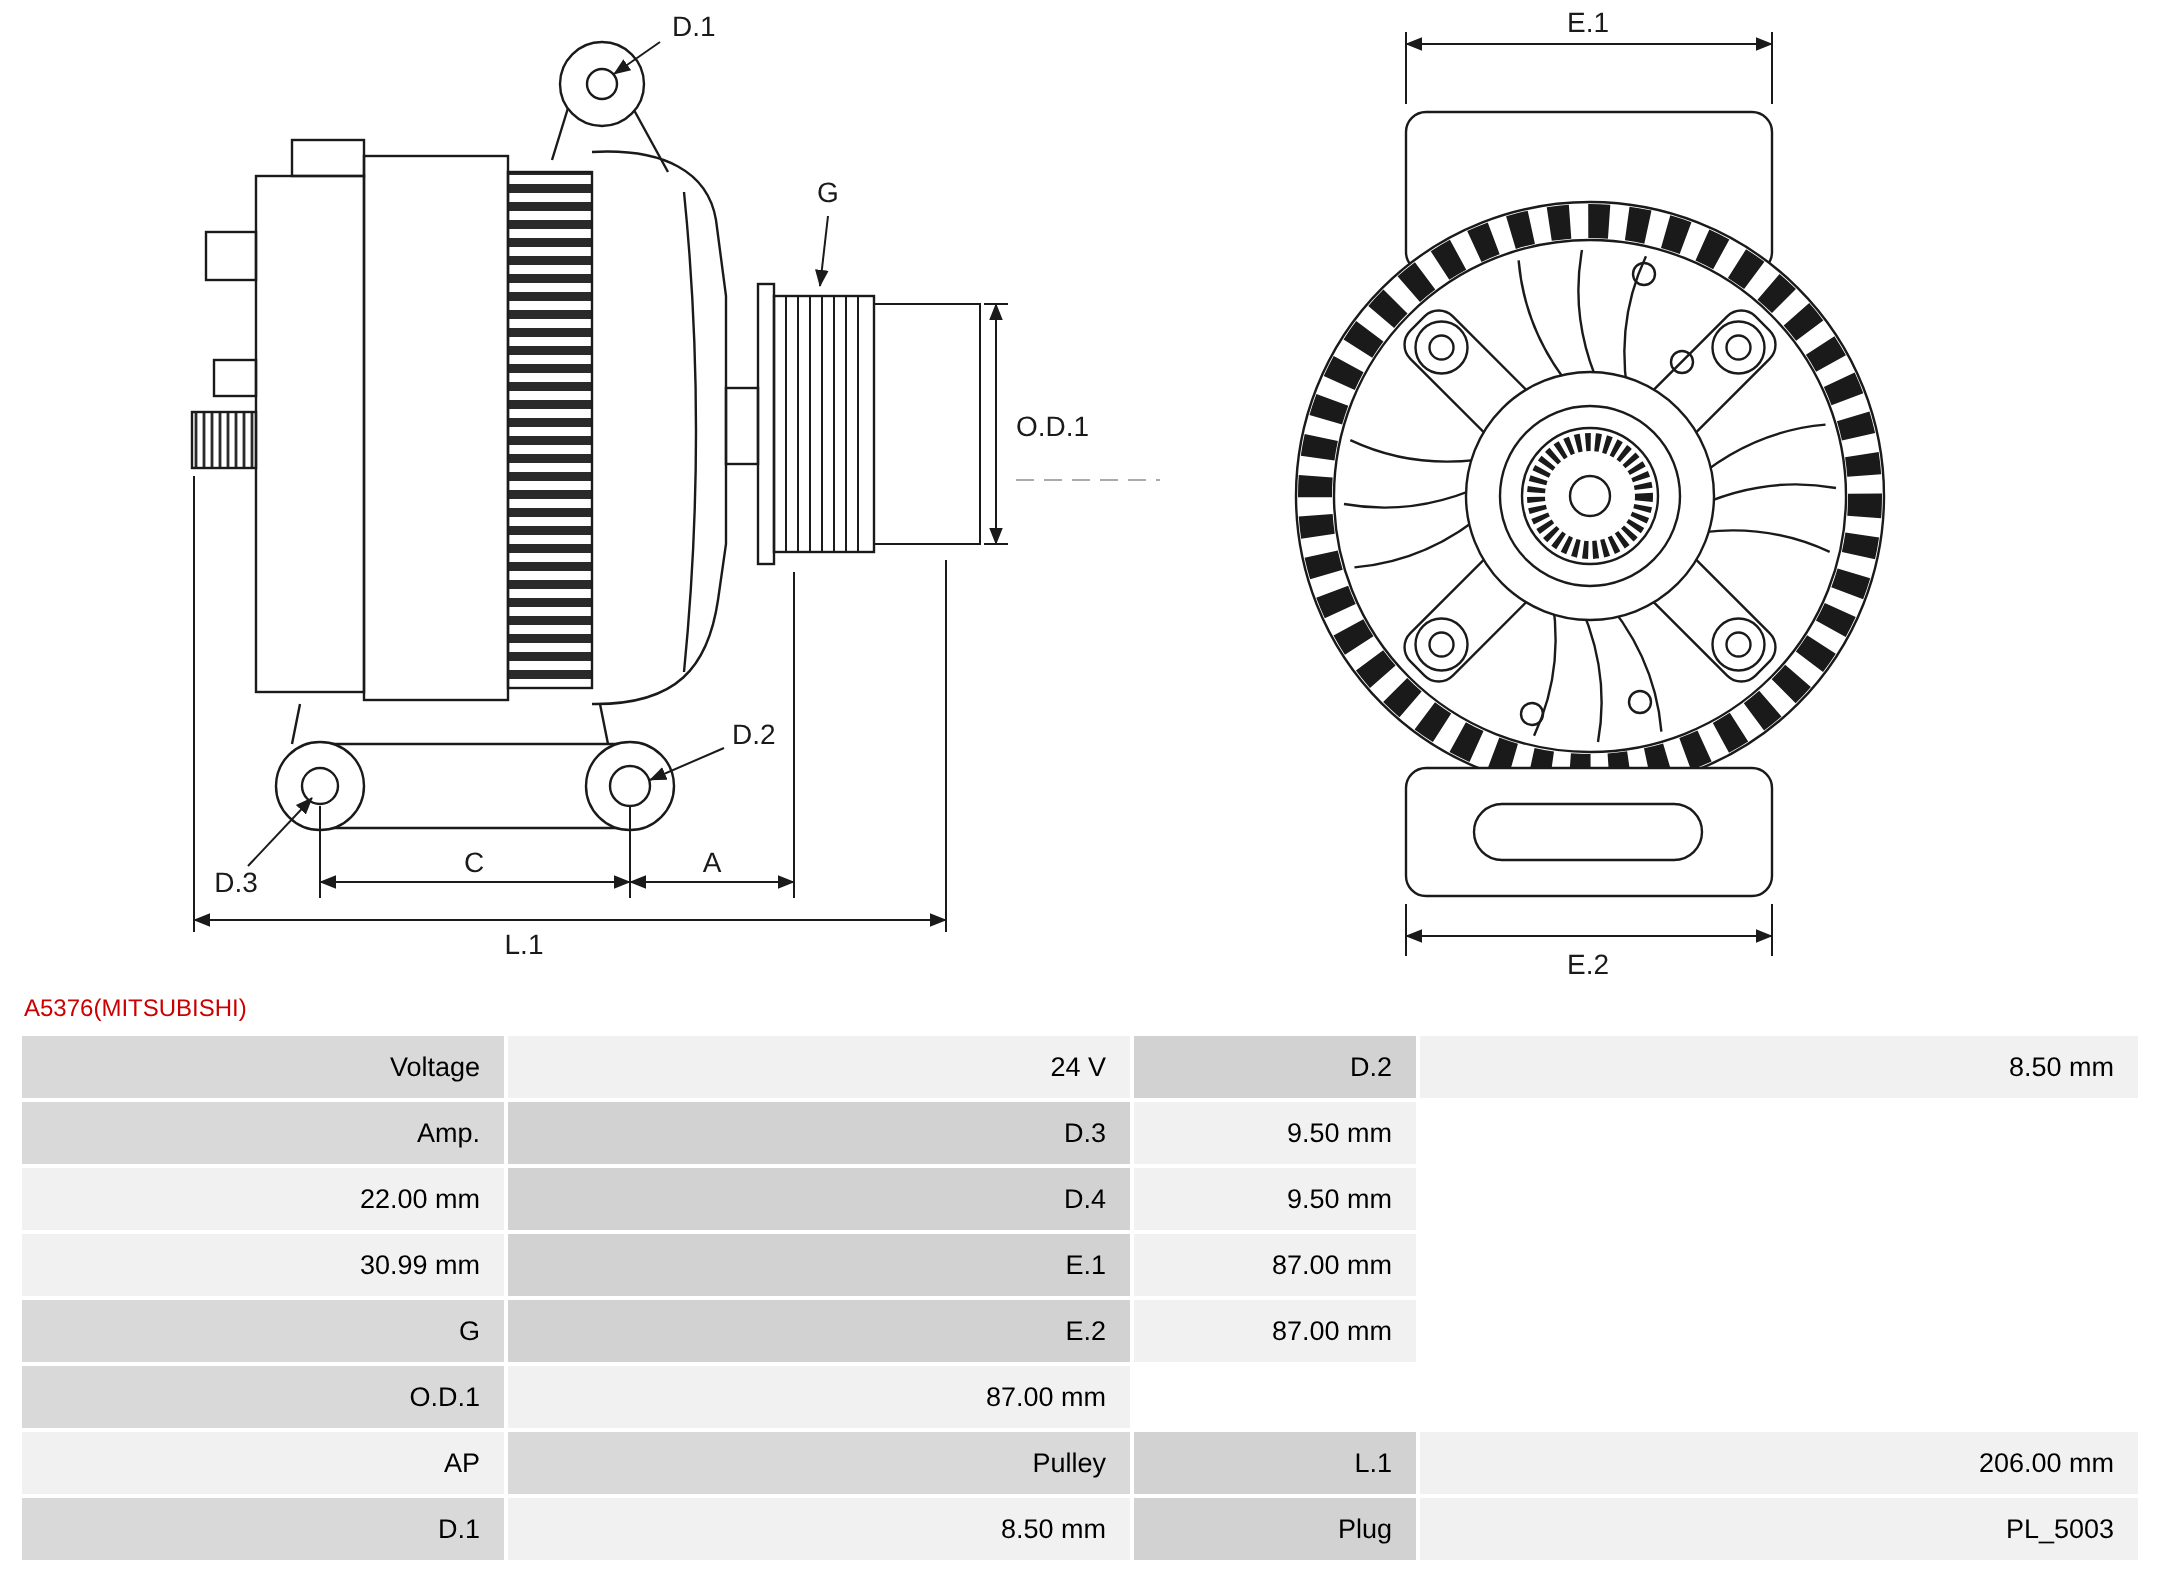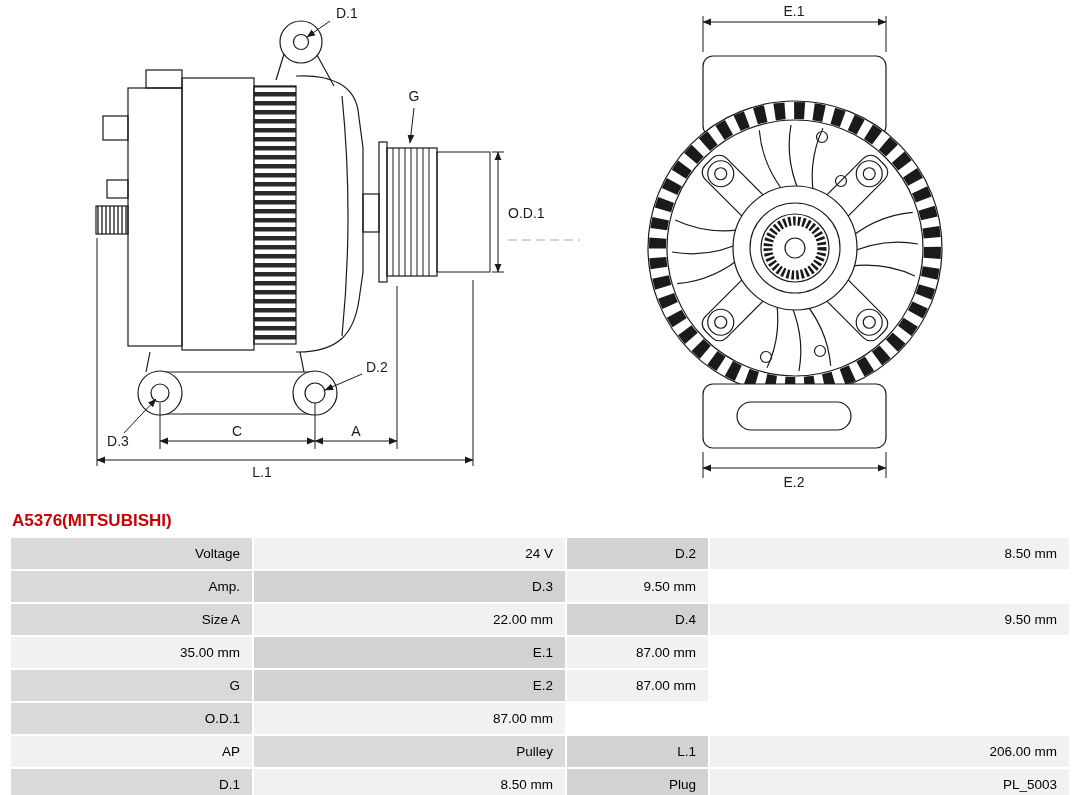--- a/index.html
+++ b/index.html
@@ -1,20 +1,20 @@
 <!DOCTYPE html>
 <html><head>
 <meta charset="utf-8">
 <style>
   * { box-sizing: border-box; }
   html, body { margin: 0; padding: 0; background: #fff; font-family: "Liberation Sans", "DejaVu Sans", sans-serif; }
   .page { width: 1080px; height: 795px; background: #fff; overflow: hidden; }
   .drawing { display: block; width: 1080px; height: 495px; }
   svg text { font-family: "Liberation Sans", "DejaVu Sans", sans-serif; font-size: 14px; fill: #1a1a1a; }
-  .part-title { margin: 16px 0 7px 12px; font-size: 17px; font-weight: 700; color: #cc0000; }
+  .part-title { margin: 2px 0 7px 12px; font-size: 12px; font-weight: 400; color: #cc0000; }
   .spec-table { margin: 0 11px; display: flex; flex-direction: column; gap: 2px; }
   .spec-row { display: grid; grid-template-columns: 241px 311px 141px 1fr; gap: 2px; }
   .cell { height: 31px; display: flex; align-items: center; justify-content: flex-end;
           padding-right: 12px; font-size: 13.5px; color: #000000; }
   .lab1 { background: #d9d9d9; }
   .lab2 { background: #d2d2d2; }
   .val  { background: #f1f1f1; }
 </style>
 </head>
 <body>
@@ -176,28 +176,27 @@
     <div class="cell val">8.50 mm</div>
   </div>
 
   <div class="spec-row">
     <div class="cell lab1">Amp.</div>
     <div class="cell lab2">D.3</div>
     <div class="cell val">9.50 mm</div>
   </div>
 
   <div class="spec-row">
-    <div class="cell lab1">Size A</div>
     <div class="cell val">22.00 mm</div>
     <div class="cell lab2">D.4</div>
     <div class="cell val">9.50 mm</div>
   </div>
 
   <div class="spec-row">
-    <div class="cell val">35.00 mm</div>
+    <div class="cell val">30.99 mm</div>
     <div class="cell lab2">E.1</div>
     <div class="cell val">87.00 mm</div>
   </div>
 
   <div class="spec-row">
     <div class="cell lab1">G</div>
     <div class="cell lab2">E.2</div>
     <div class="cell val">87.00 mm</div>
   </div>
 

